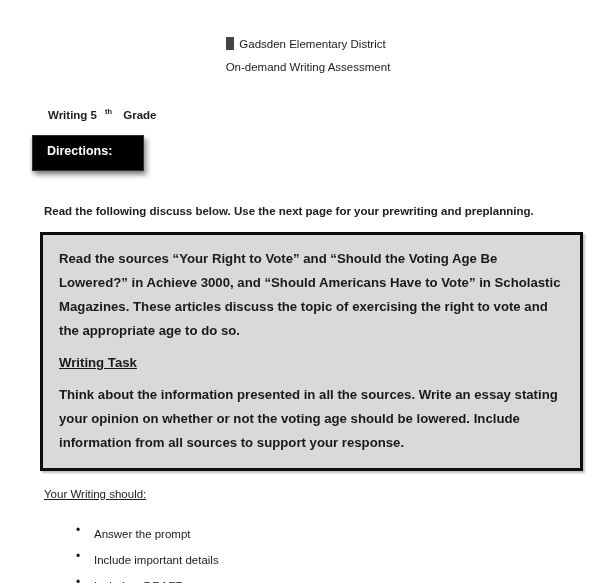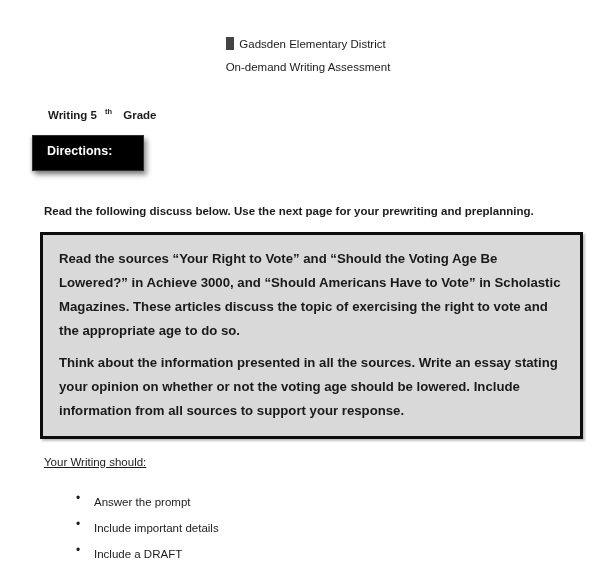--- a/index.html
+++ b/index.html
@@ -56,20 +56,21 @@
   <div class="grade"><span>Writing 5</span><sup>th</sup><span> Grade</span></div>
 
   <div class="directions-box">
     <span>Directions:</span>
   </div>
 
   <div class="instruction">Read the following discuss below. Use the next page for your prewriting and preplanning.</div>
 
   <div class="prompt-box">
     <p>Read the sources “Your Right to Vote” and “Should the Voting Age Be Lowered?” in Achieve 3000, and “Should Americans Have to Vote” in Scholastic Magazines. These articles discuss the topic of exercising the right to vote and the appropriate age to do so.</p>
+    <div class="box-heading">Writing Task</div>
     <p>Think about the information presented in all the sources. Write an essay stating your opinion on whether or not the voting age should be lowered. Include information from all sources to support your response.</p>
   </div>
 
   <div class="should-label">Your Writing should:</div>
 
   <ul class="should-list">
     <li>Answer the prompt</li>
     <li>Include important details</li>
     <li>Include a DRAFT</li>
   </ul>

